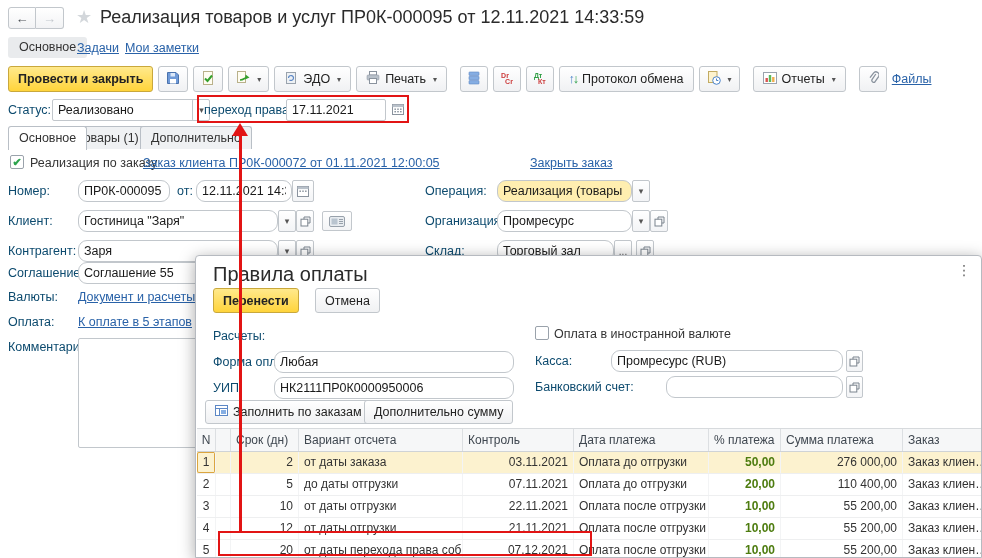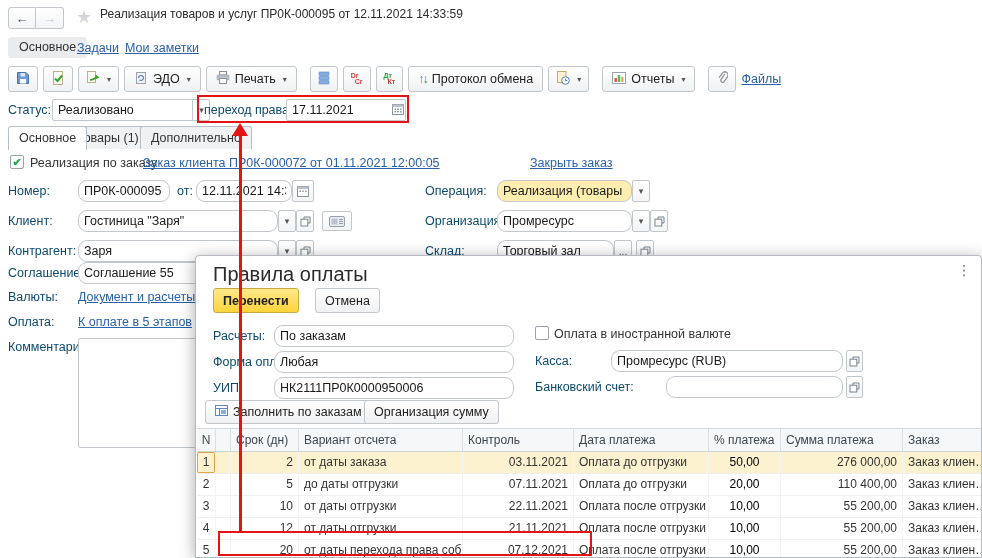--- a/index.html
+++ b/index.html
@@ -37,21 +37,21 @@
   .kebab{position:absolute;right:10px;top:6px;font-size:14px;color:#666;cursor:pointer;}
   .ptable{position:absolute;left:1px;top:172px;width:785px;}
   .trow{display:grid;grid-template-columns:19px 15px 68px 164px 111px 135px 72px 122px auto;
         height:21px;line-height:21px;border-bottom:1px solid #eeeff0;font-size:12px;}
   .thead{height:22px;line-height:22px;background:#f6f7f8;border-top:1px solid #d7dadd;
          border-bottom:1px solid #cfd3d6;color:#3f4750;}
   .thead .c{border-right:1px solid #dcdfe2;}
   .c{padding:0 5px;overflow:hidden;white-space:nowrap;box-sizing:border-box;border-right:1px solid #f3f4f5;}
   .cn{text-align:center;padding:0 2px;}
   .num{text-align:right;}
-  .pct{color:#000000;text-align:center;}
+  .pct{color:#4d7c0f;text-align:right;font-weight:bold;}
   .hl{background:#fcf2cf;}
   .cur{box-shadow:inset 0 0 0 1px #dba53f;border-radius:2px;}
   .red{position:absolute;border:2px solid #e21414;box-sizing:border-box;z-index:50;pointer-events:none;}
   .redline{position:absolute;left:239px;top:135px;width:3px;height:396px;background:#e21414;z-index:50;pointer-events:none;}
   .redhead{position:absolute;left:232px;top:123px;width:0;height:0;z-index:50;pointer-events:none;
            border-left:8px solid transparent;border-right:8px solid transparent;border-bottom:13px solid #e21414;}
   .navbtn{width:28px;height:22px;box-sizing:border-box;border:1px solid #c2c7cc;background:linear-gradient(#fff,#f2f3f5);
           display:flex;align-items:center;justify-content:center;font-size:13px;cursor:pointer;}
   .mini7{font-size:7px;font-weight:bold;line-height:6px;display:inline-block;text-align:left;}
 </style>
@@ -62,27 +62,30 @@
 
   <div class="abs" style="left:8px;top:7px;display:flex;">
     <div class="navbtn" style="border-radius:3px 0 0 3px;color:#4a4f54;">
         <span>←</span>
       </div>
     <div class="navbtn" style="border-radius:0 3px 3px 0;border-left:none;color:#c3c8cd;">
         <span>→</span>
       </div>
   </div>
   <div class="abs" style="left:76px;top:6px;font-size:18px;color:#d3d7db;cursor:pointer;">★</div>
-  <div class="abs" style="left:100px;top:7px;font-size:12px;color:#2b2b2b;white-space:nowrap;">Реализация товаров и услуг ПР0К-000095 от 12.11.2021 14:33:59</div>
+  <div class="abs" style="left:100px;top:7px;font-size:18px;color:#2b2b2b;white-space:nowrap;">Реализация товаров и услуг ПР0К-000095 от 12.11.2021 14:33:59</div>
 
   <div class="navchip">Основное</div>
   <div class="abs link" style="left:77px;top:41px;">Задачи</div>
   <div class="abs link" style="left:125px;top:41px;">Мои заметки</div>
 
   <div class="toolbar">
+    <div class="btn ybtn">
+        <span>Провести и закрыть</span>
+      </div>
     <div class="btn ibtn">
         <span><svg viewBox="0 0 14 14" width="14" height="14">
             <path d="M1.5 1.5 h8.5 l2.5 2.5 v8.5 h-11 z" fill="#6f9ad8" stroke="#4a72ad"></path>
             <rect x="4" y="8" width="6" height="4.5" fill="#fff"></rect>
             <rect x="4.5" y="2" width="4.5" height="3.5" fill="#dce8f8"></rect>
           </svg></span>
       </div>
     <div class="btn ibtn">
         <span><svg viewBox="0 0 14 14" width="14" height="14">
             <rect x="2.5" y="0.5" width="9" height="13" fill="#fffdf2" stroke="#b9b18a"></rect>
@@ -156,21 +159,21 @@
             <path d="M8.8 3 5 8.6 a1.9 1.9 0 0 0 3.1 2.1 L11.6 5.6 a3.1 3.1 0 0 0 -5.1 -3.5 L3 6.6" fill="none" stroke="#8a939e" stroke-width="1.3"></path>
           </svg></span>
       </div>
     <span class="link">Файлы</span>
   </div>
 
   <div class="lbl" style="left:8px;top:103px;">Статус:</div>
   <div class="inp" style="left:52px;top:99px;width:158px;padding-right:20px;"><span style="line-height:20px;">Реализовано</span></div>
   <div class="sq" style="left:192px;top:99px;border-left:1px solid #c2c7cc;border-top:none;border-right:none;border-bottom:none;background:transparent;height:22px;">▾</div>
   <div class="lbl" style="left:204px;top:103px;">переход права:</div>
-  <div class="inp" style="left:286px;top:99px;width:120px;padding-right:20px;"><span style="line-height:20px;">17.11.2021</span></div>
+  <div class="inp" style="left:286px;top:99px;width:100px;padding-right:20px;"><span style="line-height:20px;">17.11.2021</span></div>
   <div class="abs" style="left:392px;top:103px;cursor:pointer;"><svg viewBox="0 0 12 12" width="12" height="12">
         <rect x="0.5" y="1.5" width="11" height="10" fill="#fff" stroke="#8a939e"></rect>
         <rect x="0.5" y="1.5" width="11" height="2.6" fill="#b9c1ca"></rect>
         <g fill="#8a939e">
           <rect x="2.4" y="5.5" width="1.6" height="1.4"></rect>
           <rect x="5.2" y="5.5" width="1.6" height="1.4"></rect>
           <rect x="8" y="5.5" width="1.6" height="1.4"></rect>
           <rect x="2.4" y="8" width="1.6" height="1.4"></rect>
           <rect x="5.2" y="8" width="1.6" height="1.4"></rect>
           <rect x="8" y="8" width="1.6" height="1.4"></rect>
@@ -272,21 +275,20 @@
     <div class="kebab">⋮</div>
 
     <div class="btn ybtn" style="position:absolute;left:17px;top:32px;height:25px;">
         <span>Перенести</span>
       </div>
     <div class="btn" style="position:absolute;left:119px;top:32px;height:25px;">
         <span>Отмена</span>
       </div>
 
     <div class="lbl" style="left:17px;top:73px;">Расчеты:</div>
-    <input class="inp" readonly="" style="left: 78px; top: 69px; width: 240px;" value="По заказам">
 
     <div class="cb" style="left:339px;top:70px;color:transparent;"></div>
     <div class="lbl" style="left:358px;top:71px;color:#333;">Оплата в иностранной валюте</div>
 
     <div class="lbl" style="left:17px;top:99px;">Форма оплаты:</div>
     <input class="inp" readonly="" style="left: 78px; top: 95px; width: 240px;" value="Любая">
 
     <div class="lbl" style="left:339px;top:98px;">Касса:</div>
     <input class="inp" readonly="" style="left: 415px; top: 94px; width: 232px;" value="Промресурс (RUB)">
     <div class="sq" style="left:650px;top:94px;width:17px;">
@@ -310,21 +312,21 @@
 
     <div class="btn" style="position:absolute;left:9px;top:144px;height:24px;">
         <span><svg viewBox="0 0 13 11" width="13" height="11">
             <rect x="0.5" y="0.5" width="12" height="10" fill="#fff" stroke="#5c87c5"></rect>
             <path d="M0.5 3.5 h12 M4.5 3.5 v7" stroke="#5c87c5"></path>
             <rect x="6" y="5" width="5" height="4" fill="#86aee3"></rect>
           </svg></span>
         <span>Заполнить по заказам</span>
       </div>
     <div class="btn" style="position:absolute;left:168px;top:144px;height:24px;">
-        <span>Организация сумму</span>
+        <span>Дополнительно сумму</span>
       </div>
 
     <div class="ptable">
       <div class="trow thead">
         <div class="c cn">N</div>
         <div class="c"></div>
         <div class="c">Срок (дн)</div>
         <div class="c">Вариант отсчета</div>
         <div class="c">Контроль</div>
         <div class="c">Дата платежа</div>

